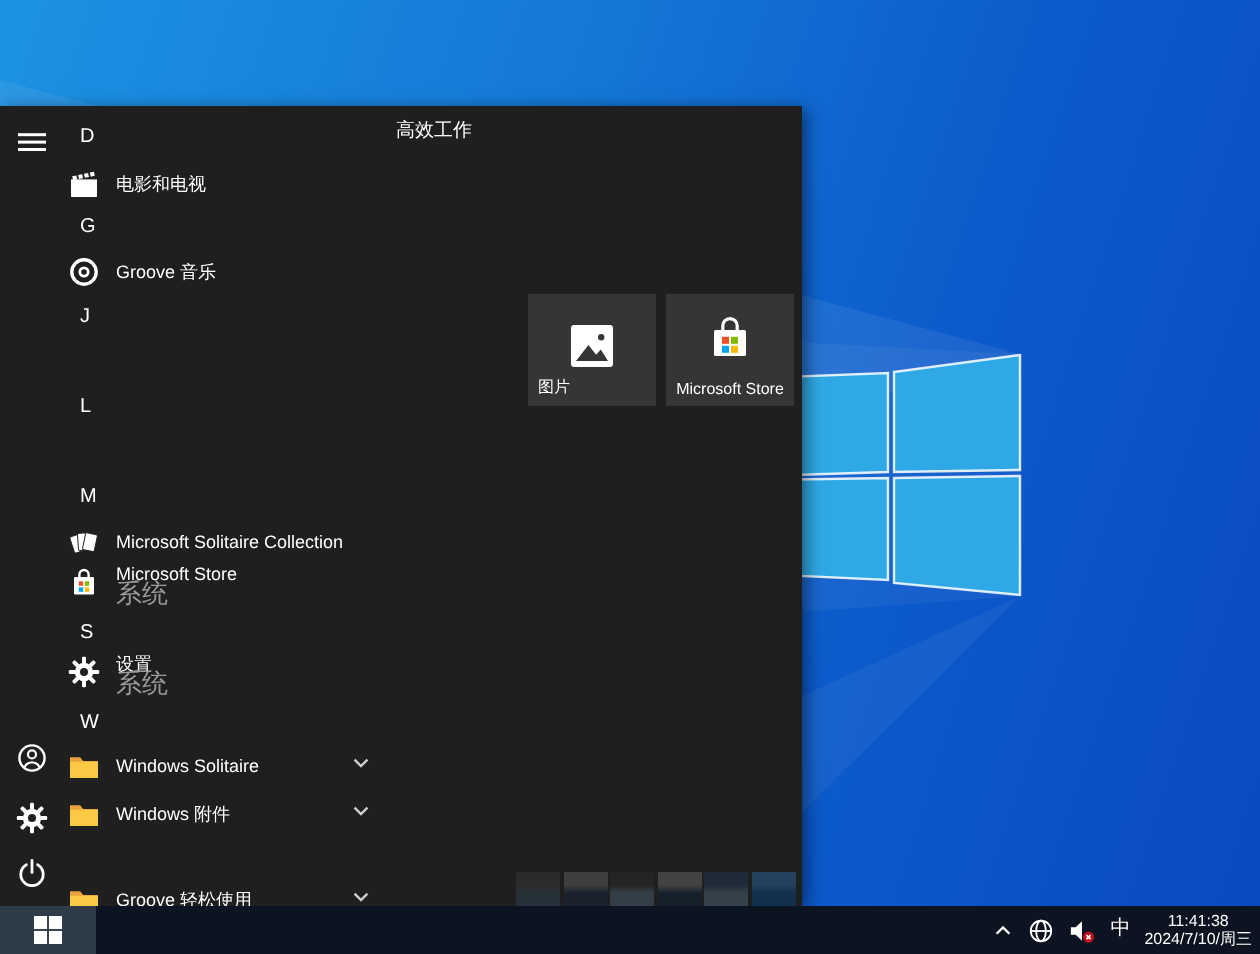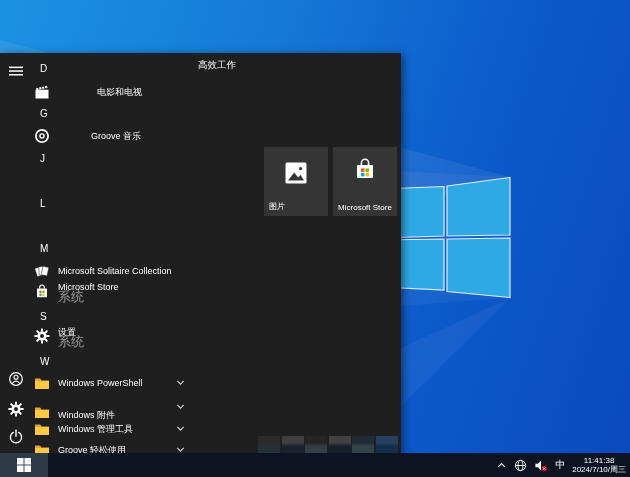--- a/index.html
+++ b/index.html
@@ -20,21 +20,21 @@
   .app-list{position:absolute;left:34px;top:0;width:166px;height:100%;}
   .sec-header{position:absolute;left:6px;height:14px;font-size:10px;color:#fff;display:flex;align-items:center;}
   .app-row{position:absolute;left:0;width:150px;height:26px;display:flex;align-items:center;}
   .app-row.two{height:28px;}
   .icon{display:inline-flex;align-items:center;justify-content:center;flex:none;}
   .app-texts{display:flex;flex-direction:column;margin-left:8px;min-width:0;}
   .app-label{font-size:9px;line-height:10px;color:#fff;white-space:nowrap;}
   .app-sub{font-size:13px;line-height:9px;color:#9a9a9a;white-space:nowrap;}
   .chev{position:absolute;left:141px;top:50%;transform:translateY(-50%);}
   .tile-group-header{position:absolute;left:198px;top:6px;font-size:9.5px;color:#fff;}
-  .tile{position:absolute;width:64px;height:69px;background:#353535;}
+  .tile{position:absolute;width:64px;height:56px;background:#353535;}
   .tile .icon{position:absolute;left:50%;transform:translateX(-50%);}
   .tile-label{position:absolute;bottom:4px;font-size:8px;color:#fff;}
   .tile-label.left{left:5px;}
   .tile-label.center{left:0;width:100%;text-align:center;}
   .loading-tile{position:absolute;width:22px;height:17px;}
   
   .taskbar{position:absolute;left:0;top:453px;width:630px;height:24px;background:#0b1420;
     display:flex;align-items:center;}
   .start-btn{width:48px;height:24px;background:#2e3b48;display:flex;align-items:center;justify-content:center;flex:none;}
   .tray{margin-left:auto;display:flex;align-items:center;gap:7px;padding-right:4px;}
@@ -99,40 +99,40 @@
             <path d="M5.2 3.4a5.6 5.6 0 1 0 5.6 0"></path>
             <path d="M8 1.2v6"></path>
           </svg>
         </div>
     </div>
 
     <div class="app-list">
         <div class="sec-header" style="top: 8px;">
           <span>D</span>
         </div>
-        <div class="app-row" style="top: 26px; gap: 39px;">
+        <div class="app-row" style="top: 26px;">
           <span class="icon">
             <svg width="16" height="16" viewBox="0 0 16 16">
               <g fill="#fff" transform="rotate(-12 8 4)">
                 <rect x="2.2" y="2.9" width="2.1" height="2.1"></rect>
                 <rect x="5.2" y="2.9" width="2.1" height="2.1"></rect>
                 <rect x="8.2" y="2.9" width="2.1" height="2.1"></rect>
                 <rect x="11.2" y="2.9" width="2.1" height="2.1"></rect>
               </g>
               <rect x="2.2" y="6.4" width="11.6" height="7.4" fill="#fff" stroke="#fff" stroke-width="1.4"></rect>
             </svg>
           </span>
           <span class="app-texts">
             <span class="app-label">电影和电视</span>
           </span>
         </div>
         <div class="sec-header" style="top: 53px;">
           <span>G</span>
         </div>
-        <div class="app-row" style="top: 70px; gap: 33px;">
+        <div class="app-row" style="top: 70px;">
           <span class="icon">
             <svg width="16" height="16" viewBox="0 0 16 16" fill="none" stroke="#fff">
               <circle cx="8" cy="8" r="6.1" stroke-width="1.7"></circle>
               <circle cx="8" cy="8" r="2.1" stroke-width="1.4"></circle>
             </svg>
           </span>
           <span class="app-texts">
             <span class="app-label">Groove 音乐</span>
           </span>
         </div>
@@ -204,49 +204,35 @@
           <span>W</span>
         </div>
         <div class="app-row" style="top: 317px;">
           <span class="icon">
             <svg width="16" height="16" viewBox="0 0 16 16">
               <path d="M1 3.6h5.1l1.5 1.9H15v1.2H1z" fill="#e9a23b"></path>
               <rect x="1" y="5.9" width="14" height="8.1" rx="0.4" fill="#fdc944"></rect>
             </svg>
           </span>
           <span class="app-texts">
-            <span class="app-label">Windows PowerShell</span>
+            <span class="app-label">Windows Solitaire</span>
           </span>
           <span class="chev"><svg width="11" height="11" viewBox="0 0 12 12" fill="none" stroke="#cfcfcf" stroke-width="1.3">
               <path d="M2.5 4.2L6 7.7l3.5-3.5"></path>
             </svg></span>
         </div>
-        <div class="app-row" style="top: 341px; align-items: flex-end;">
+        <div class="app-row" style="top: 341px;">
           <span class="icon">
             <svg width="16" height="16" viewBox="0 0 16 16">
               <path d="M1 3.6h5.1l1.5 1.9H15v1.2H1z" fill="#e9a23b"></path>
               <rect x="1" y="5.9" width="14" height="8.1" rx="0.4" fill="#fdc944"></rect>
             </svg>
           </span>
           <span class="app-texts">
             <span class="app-label">Windows 附件</span>
-          </span>
-          <span class="chev"><svg width="11" height="11" viewBox="0 0 12 12" fill="none" stroke="#cfcfcf" stroke-width="1.3">
-              <path d="M2.5 4.2L6 7.7l3.5-3.5"></path>
-            </svg></span>
-        </div>
-        <div class="app-row" style="top: 363px;">
-          <span class="icon">
-            <svg width="16" height="16" viewBox="0 0 16 16">
-              <path d="M1 3.6h5.1l1.5 1.9H15v1.2H1z" fill="#e9a23b"></path>
-              <rect x="1" y="5.9" width="14" height="8.1" rx="0.4" fill="#fdc944"></rect>
-            </svg>
-          </span>
-          <span class="app-texts">
-            <span class="app-label">Windows 管理工具</span>
           </span>
           <span class="chev"><svg width="11" height="11" viewBox="0 0 12 12" fill="none" stroke="#cfcfcf" stroke-width="1.3">
               <path d="M2.5 4.2L6 7.7l3.5-3.5"></path>
             </svg></span>
         </div>
         <div class="app-row" style="top: 384px;">
           <span class="icon">
             <svg width="16" height="16" viewBox="0 0 16 16">
               <path d="M1 3.6h5.1l1.5 1.9H15v1.2H1z" fill="#e9a23b"></path>
               <rect x="1" y="5.9" width="14" height="8.1" rx="0.4" fill="#fdc944"></rect>

